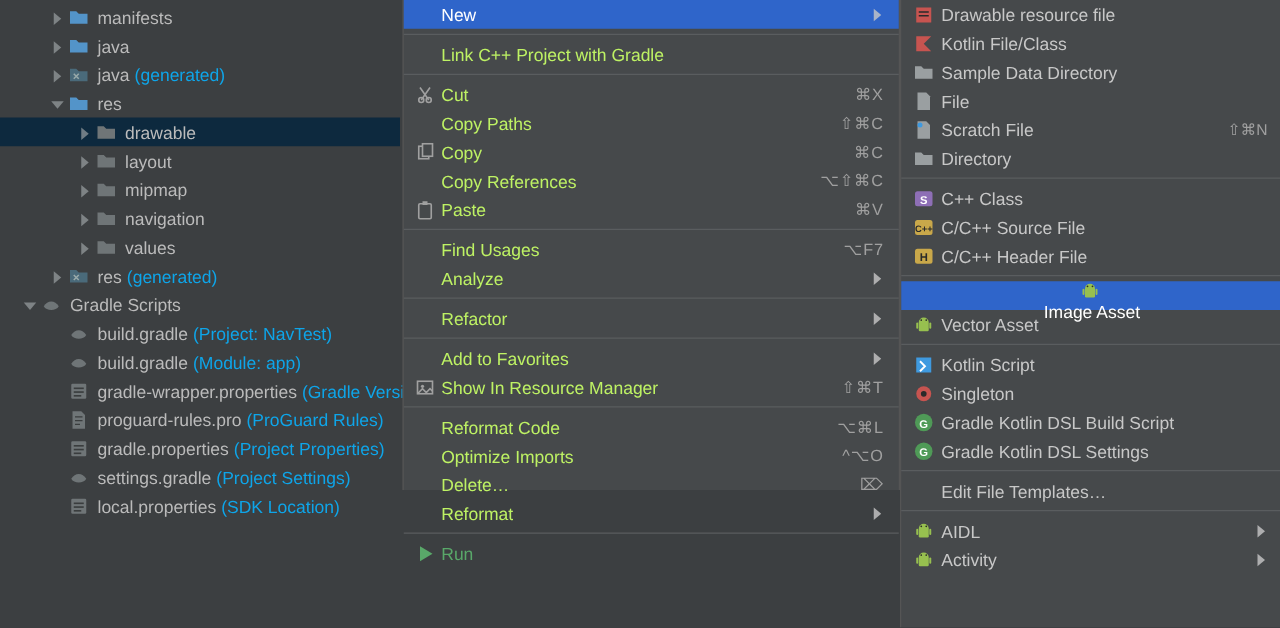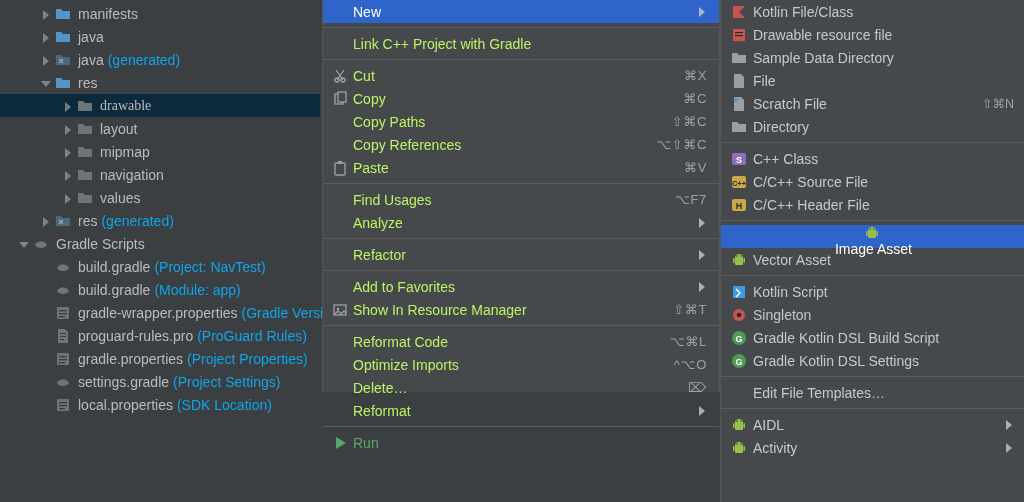--- a/index.html
+++ b/index.html
@@ -22,21 +22,21 @@
     height: 444px;
     padding-top: 2px;
   }
   .tree-row {
     display: flex;
     align-items: center;
     height: 23px;
     white-space: nowrap;
     user-select: none;
   }
-  .tree-row.selected { background: #0d293e; font-family: Liberation Serif, serif; }
+  .tree-row.selected { background: #0d293e; }
   .indent { display: inline-block; flex-shrink: 0; }
   .disclosure {
     width: 10px; height: 10px;
     flex-shrink: 0;
     margin-right: 4px;
     opacity: 0.7;
   }
   .tree-icon {
     width: 18px; height: 16px;
     flex-shrink: 0;
@@ -380,33 +380,33 @@
         <svg viewBox="0 0 16 16" width="16" height="16">
           <circle cx="5" cy="12" r="2" fill="none" stroke="#a0a0a0" stroke-width="1.3"></circle>
           <circle cx="11" cy="12" r="2" fill="none" stroke="#a0a0a0" stroke-width="1.3"></circle>
           <path d="M5 12L12 2M11 12L4 2" stroke="#a0a0a0" stroke-width="1.3"></path>
         </svg>
       </span>
       <span class="lbl">Cut</span>
       <span class="sc">⌘X</span>
     </div>
     <div class="ctx-item">
+      <span class="mi"></span>
+      <span class="lbl">Copy Paths</span>
+      <span class="sc">⇧⌘C</span>
+    </div>
+    <div class="ctx-item">
       <span class="mi">
         <svg viewBox="0 0 16 16" width="16" height="16">
           <rect x="3" y="3" width="8" height="10" fill="none" stroke="#a0a0a0" stroke-width="1.3"></rect>
           <rect x="6" y="1" width="8" height="10" fill="#46494b" stroke="#a0a0a0" stroke-width="1.3"></rect>
         </svg>
       </span>
       <span class="lbl">Copy</span>
       <span class="sc">⌘C</span>
-    </div>
-    <div class="ctx-item">
-      <span class="mi"></span>
-      <span class="lbl">Copy Paths</span>
-      <span class="sc">⇧⌘C</span>
     </div>
     <div class="ctx-item">
       <span class="mi"></span>
       <span class="lbl">Copy References</span>
       <span class="sc">⌥⇧⌘C</span>
     </div>
     <div class="ctx-item">
       <span class="mi">
         <svg viewBox="0 0 16 16" width="16" height="16">
           <rect x="3" y="3" width="10" height="12" rx="1" fill="none" stroke="#a0a0a0" stroke-width="1.3"></rect>
@@ -495,34 +495,34 @@
         </svg>
       </span>
       <span class="lbl" style="color: rgb(89, 168, 105);">Run</span>
     </div>
   </div>
 
 <div class="submenu" id="sub">
     <div class="sub-item">
       <span class="si">
         <svg viewBox="0 0 16 16" width="16" height="16">
-          <path d="M2 2h12L8 8l6 6H2z" fill="#c75450"></path>
-        </svg>
-      </span>
-      <span class="lbl">Kotlin File/Class</span>
-    </div>
-    <div class="sub-item">
-      <span class="si">
-        <svg viewBox="0 0 16 16" width="16" height="16">
           <rect x="2" y="2" width="12" height="12" fill="#c75450"></rect>
           <rect x="4" y="5" width="8" height="1.2" fill="#2a2a2a"></rect>
           <rect x="4" y="8" width="8" height="1.2" fill="#2a2a2a"></rect>
         </svg>
       </span>
       <span class="lbl">Drawable resource file</span>
+    </div>
+    <div class="sub-item">
+      <span class="si">
+        <svg viewBox="0 0 16 16" width="16" height="16">
+          <path d="M2 2h12L8 8l6 6H2z" fill="#c75450"></path>
+        </svg>
+      </span>
+      <span class="lbl">Kotlin File/Class</span>
     </div>
     <div class="sub-item">
       <span class="si">
         <svg viewBox="0 0 16 16" width="16" height="16">
           <path d="M1 3h5l2 2h7v8H1z" fill="#9a9fa1"></path>
         </svg>
       </span>
       <span class="lbl">Sample Data Directory</span>
     </div>
     <div class="sub-item">

